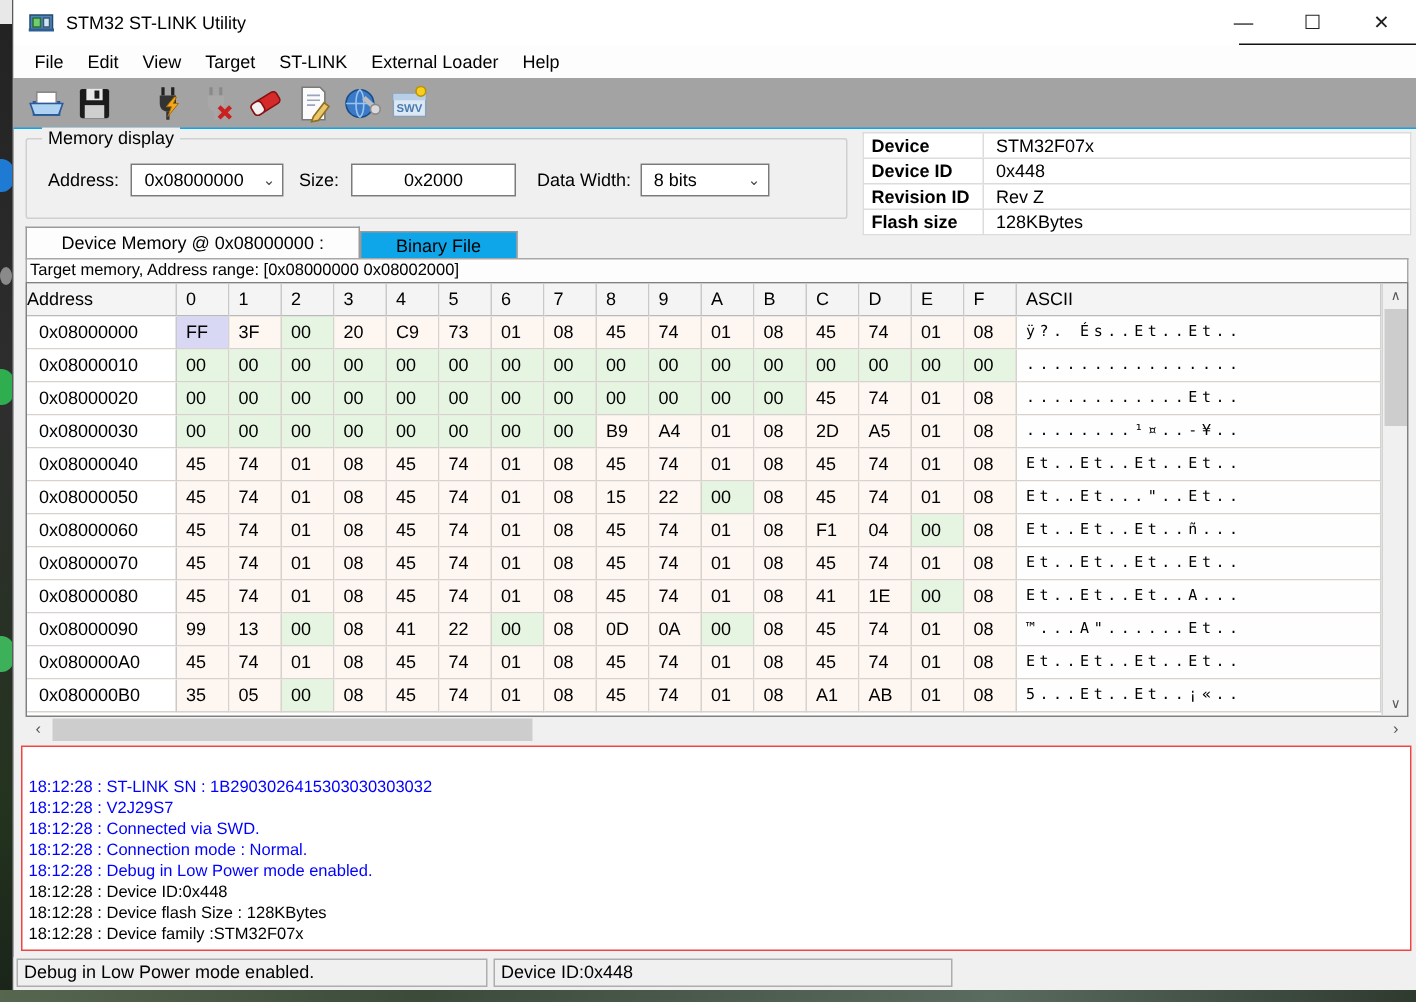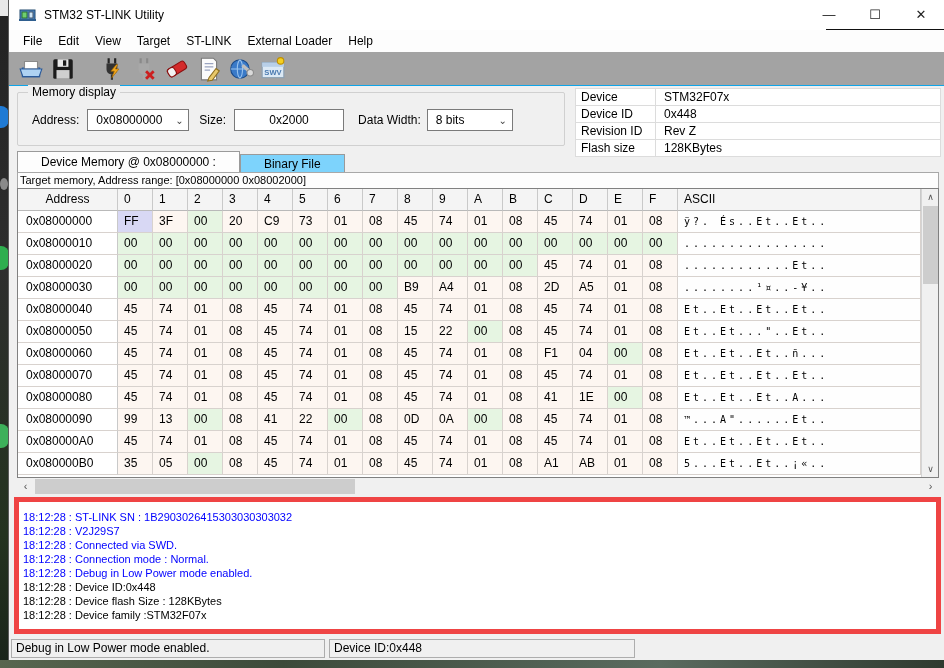--- a/index.html
+++ b/index.html
@@ -39,59 +39,59 @@
   .memrow { position:absolute; left:0; top:16px; width:100%; display:flex; align-items:center; }
   .mlabel { font-size:12px; }
   .combo { height:22px; background:#fff; border:1px solid #7a7a7a; display:flex; align-items:center; font-size:12px; position:relative; }
   .combo .cv { padding-left:8px; flex:1; }
   .combo .arrow { width:18px; text-align:center; color:#444; font-size:10px; }
   .txtinput { height:22px; background:#fff; border:1px solid #7a7a7a; text-align:center; font-size:12px; line-height:20px; }
 
   
   .devinfo { position:absolute; left:566px; top:88px; width:366px; border:1px solid #dcdcdc; border-bottom:none; background:#fff; }
   .di-row { display:grid; grid-template-columns:80px 1fr; height:17px; border-bottom:1px solid #dcdcdc; }
-  .di-label { padding-left:5px; border-right:1px solid #dcdcdc; font-size:12px; line-height:16px; }
+  .di-label { padding-left:5px; border-right:1px solid #dcdcdc; font-size:12px; line-height:16px;font-weight:bold; }
   .di-value { padding-left:8px; font-size:12px; line-height:16px; }
 
   .liveupdate { position:absolute; right:26px; top:171px; display:flex; align-items:center; }
   .cbx { width:13px; height:13px; background:#fff; border:1px solid #555; margin-right:3px; }
   .liveupdate span.lbl { font-size:12px; }
 
   
   .tabs { position:absolute; left:8px; top:151px; height:21px; display:flex; align-items:flex-end; }
   .tab { font-size:12px; padding:0 23px; display:flex; align-items:center; }
   .tab.active { height:21px; background:#fdfdfd; border:1px solid #9a9a9a; border-bottom:none; z-index:2; }
-  .tab.inactive { height:18px; background:#7dd3fc; border:1px solid #9a9a9a; border-bottom:none; }
+  .tab.inactive { height:18px; background:#0ea5e9; border:1px solid #9a9a9a; border-bottom:none; }
 
   .target-label { position:absolute; left:8px; top:172px; width:922px; height:16px; background:#fdfdfd; border:1px solid #a8a8a8; border-bottom:none; font-size:11px; line-height:14px; padding-left:2px; }
 
   
   .hextable { position:absolute; left:8px; top:188px; width:922px; height:290px; background:#fff; border:1px solid #808080; overflow:hidden; }
   .hgrid { position:absolute; left:0; top:0; right:17px; }
   .hrow, .hheader { display:grid; grid-template-columns:100px repeat(16,35px) minmax(0,1fr); height:22px; }
   .hheader .cell { background:#f4f4f4; border-right:1px solid #c9c9c9; border-bottom:1px solid #b9b9b9; font-size:12px; line-height:21px; padding-left:6px; }
-  .hheader .cell.addr { text-align:center; padding-left:0; }
+  .hheader .cell.addr { padding-left:0; }
   .cell { overflow:hidden; white-space:nowrap; }
   .hrow .cell { border-right:1px solid #d8d2ce; border-bottom:1px solid #d8d2ce; font-size:12px; line-height:21px; padding-left:6px; }
   .hrow .cell.addr { background:#fff; padding-left:8px; border-right:1px solid #c9c9c9; }
   .hrow .cell.norm { background:#fdf6f1; }
   .hrow .cell.zero { background:#e6f5e2; }
   .hrow .cell.sel  { background:#d8d8f4; }
   .hrow .cell.asciiv { background:#fefefe; font-family:"DejaVu Sans Mono", monospace; font-size:10px; letter-spacing:3px; line-height:22px; }
 
   .vscroll { position:absolute; right:0; top:0; width:17px; height:100%; background:#f0f0f0; border-left:1px solid #d4d4d4; }
   .vscroll .arr { position:absolute; left:0; width:17px; height:16px; color:#555; font-size:9px; text-align:center; line-height:16px; }
   .vscroll .thumb { position:absolute; left:1px; top:17px; width:15px; height:78px; background:#cdcdcd; }
 
   .hscroll { position:absolute; left:8px; top:478px; width:922px; height:17px; background:#f0f0f0; }
   .hscroll .arr { position:absolute; top:0; width:17px; height:17px; color:#555; font-size:11px; text-align:center; line-height:16px; }
   .hscroll .thumb { position:absolute; left:18px; top:1px; width:320px; height:15px; background:#cdcdcd; }
 
   
-  .log { position:absolute; left:5px; top:497px; width:927px; height:137px; background:#fff; border:5px solid #ef4444; padding:8px 4px; overflow:hidden; }
+  .log { position:absolute; left:5px; top:497px; width:927px; height:137px; background:#fff; border:1px solid #ef4444; padding:20px 4px; overflow:hidden; }
   .log-line { font-size:11px; line-height:14px; white-space:pre; }
 
   
   .statusbar { position:absolute; left:0; top:638px; width:936px; height:22px; background:#f0f0f0; }
   .sb-panel { position:absolute; top:1px; height:19px; border:1px solid #adadad; background:#f0f0f0; font-size:12px; line-height:17px; padding-left:4px; overflow:hidden; white-space:nowrap; }
   .sb0 { left:2px;  width:314px; }
   .sb1 { left:320px; width:306px; }
   .sb2 { left:630px; width:302px; color:#a8a8a8; }
 </style>
 </head>

